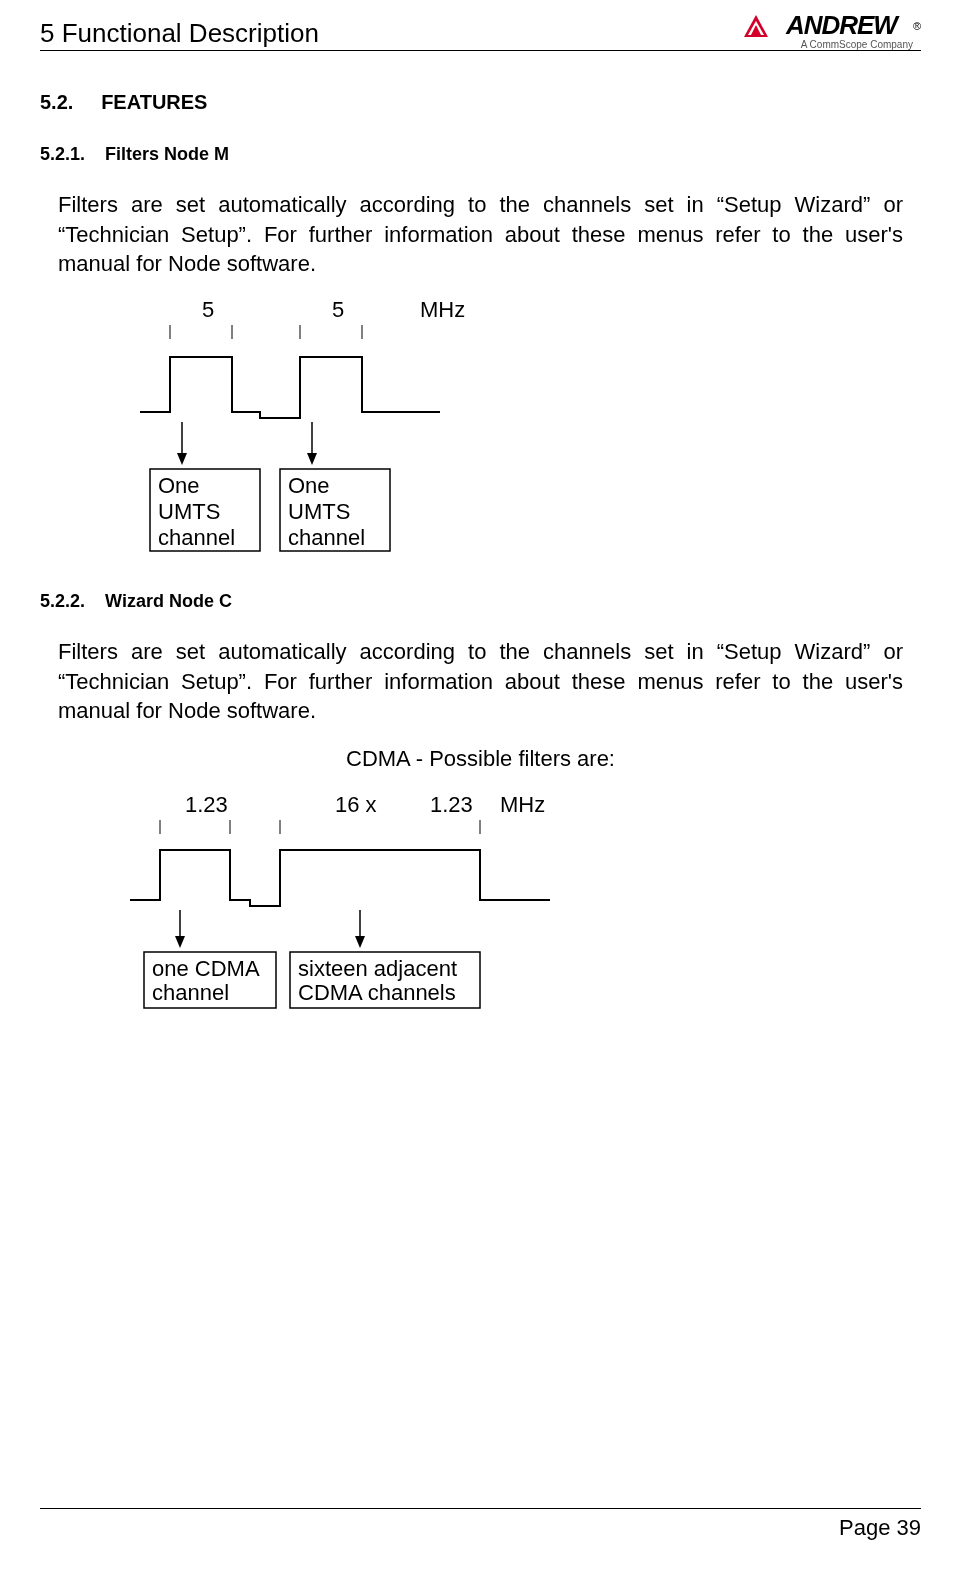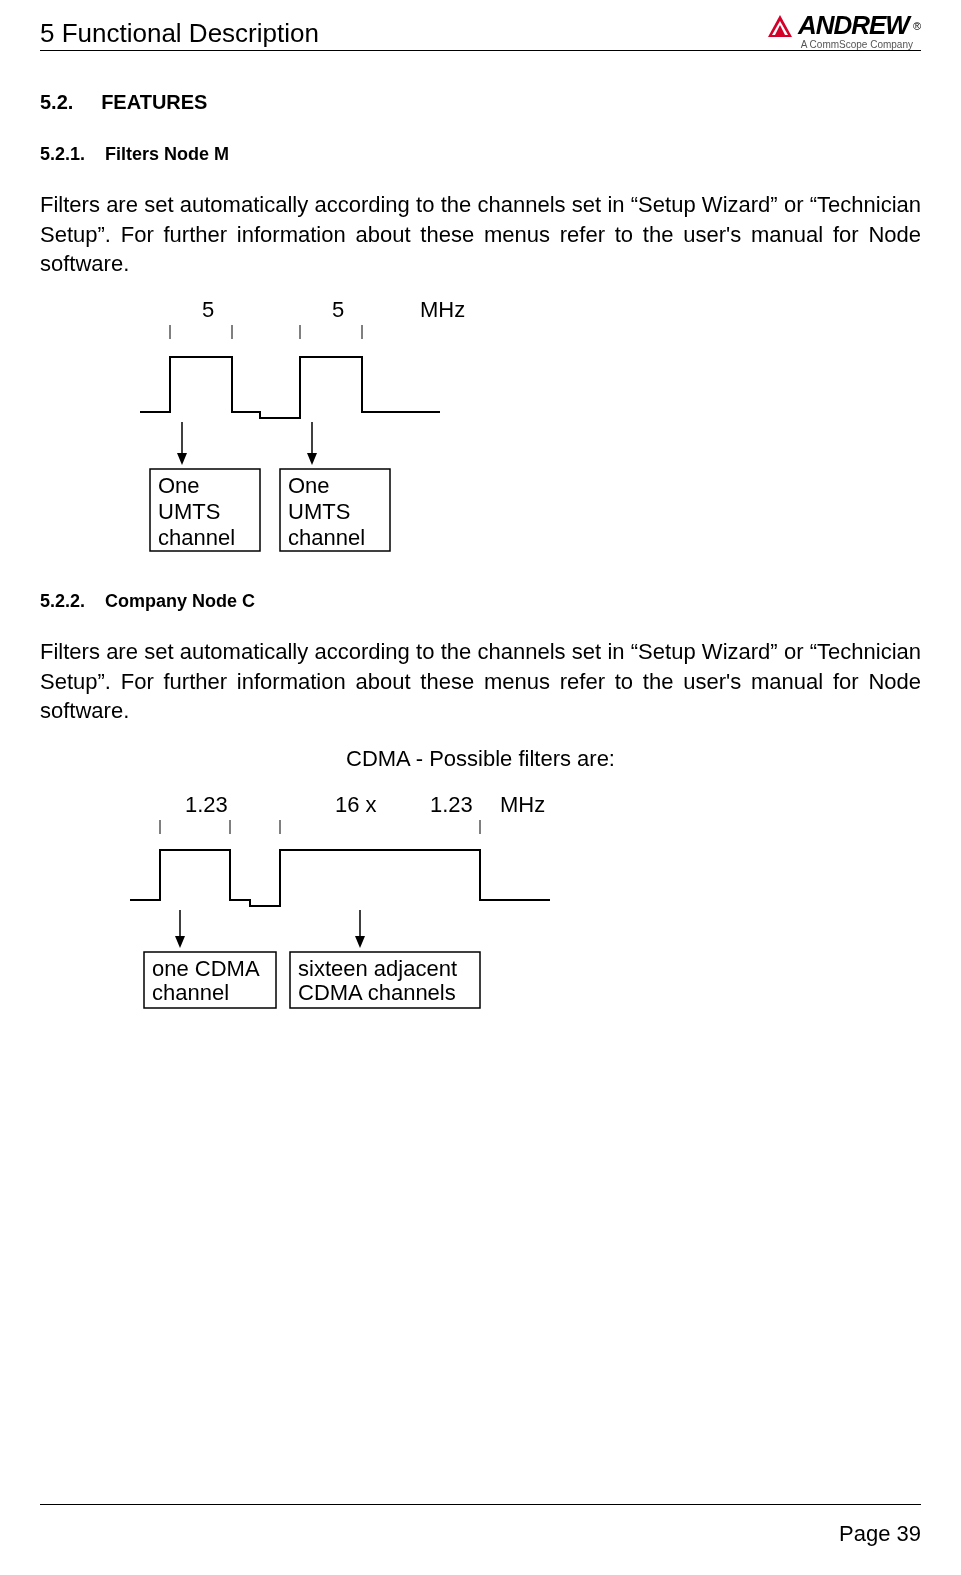--- a/index.html
+++ b/index.html
@@ -29,21 +29,21 @@
     padding-top: 6px;
   }
   .logo {
     display: flex;
     flex-direction: column;
     align-items: flex-end;
   }
   .logo-main {
     display: flex;
     align-items: center;
-    gap: 4px;
+    gap: 16px;
   }
   .logo-text {
     font-size: 26px;
     font-weight: bold;
     font-style: italic;
     color: #000;
     letter-spacing: -1px;
   }
   .logo-sub {
     font-size: 10px;
@@ -58,32 +58,32 @@
   }
   .subsection-heading {
     font-size: 18px;
     font-weight: bold;
     margin: 30px 0 25px 0;
   }
   .body-text {
     font-size: 22px;
     line-height: 1.35;
     text-align: justify;
-    margin: 18px 0;
+    margin: 18px 18px;
   }
   .diagram {
     margin: 10px 0 20px 90px;
   }
   .footer {
     position: absolute;
     left: 40px;
     right: 40px;
-    bottom: 28px;
+    bottom: 34px;
     border-top: 1px solid #000;
-    padding-top: 16px;
+    padding-top: 6px;
     text-align: right;
     font-size: 22px;
   }
   svg text {
     font-family: Arial, Helvetica, sans-serif;
   }
 </style>
 </head>
 <body>
 
@@ -146,21 +146,21 @@
       <rect x="150" y="172" width="110" height="82" fill="none" stroke="#000" stroke-width="1.5"></rect>
       <text x="158" y="196" font-size="22">One</text>
       <text x="158" y="222" font-size="22">UMTS</text>
       <text x="158" y="248" font-size="22">channel</text>
     </svg>
   </div>
 
   <div class="subsection-heading">
     <span>5.2.2.</span>
     &nbsp;&nbsp;
-    <span>Company Node C</span>
+    <span>Wizard Node C</span>
   </div>
 
   <p class="body-text">Filters are set automatically according to the channels set in “Setup Wizard” or “Technician Setup”. For further information about these menus refer to the user's manual for Node software.</p>
 
   <p class="body-text" style="text-align:center;">CDMA - Possible filters are:</p>
 
   <div class="diagram">
     <svg width="480" height="220">
 
       <text x="55" y="20" font-size="22">1.23</text>

